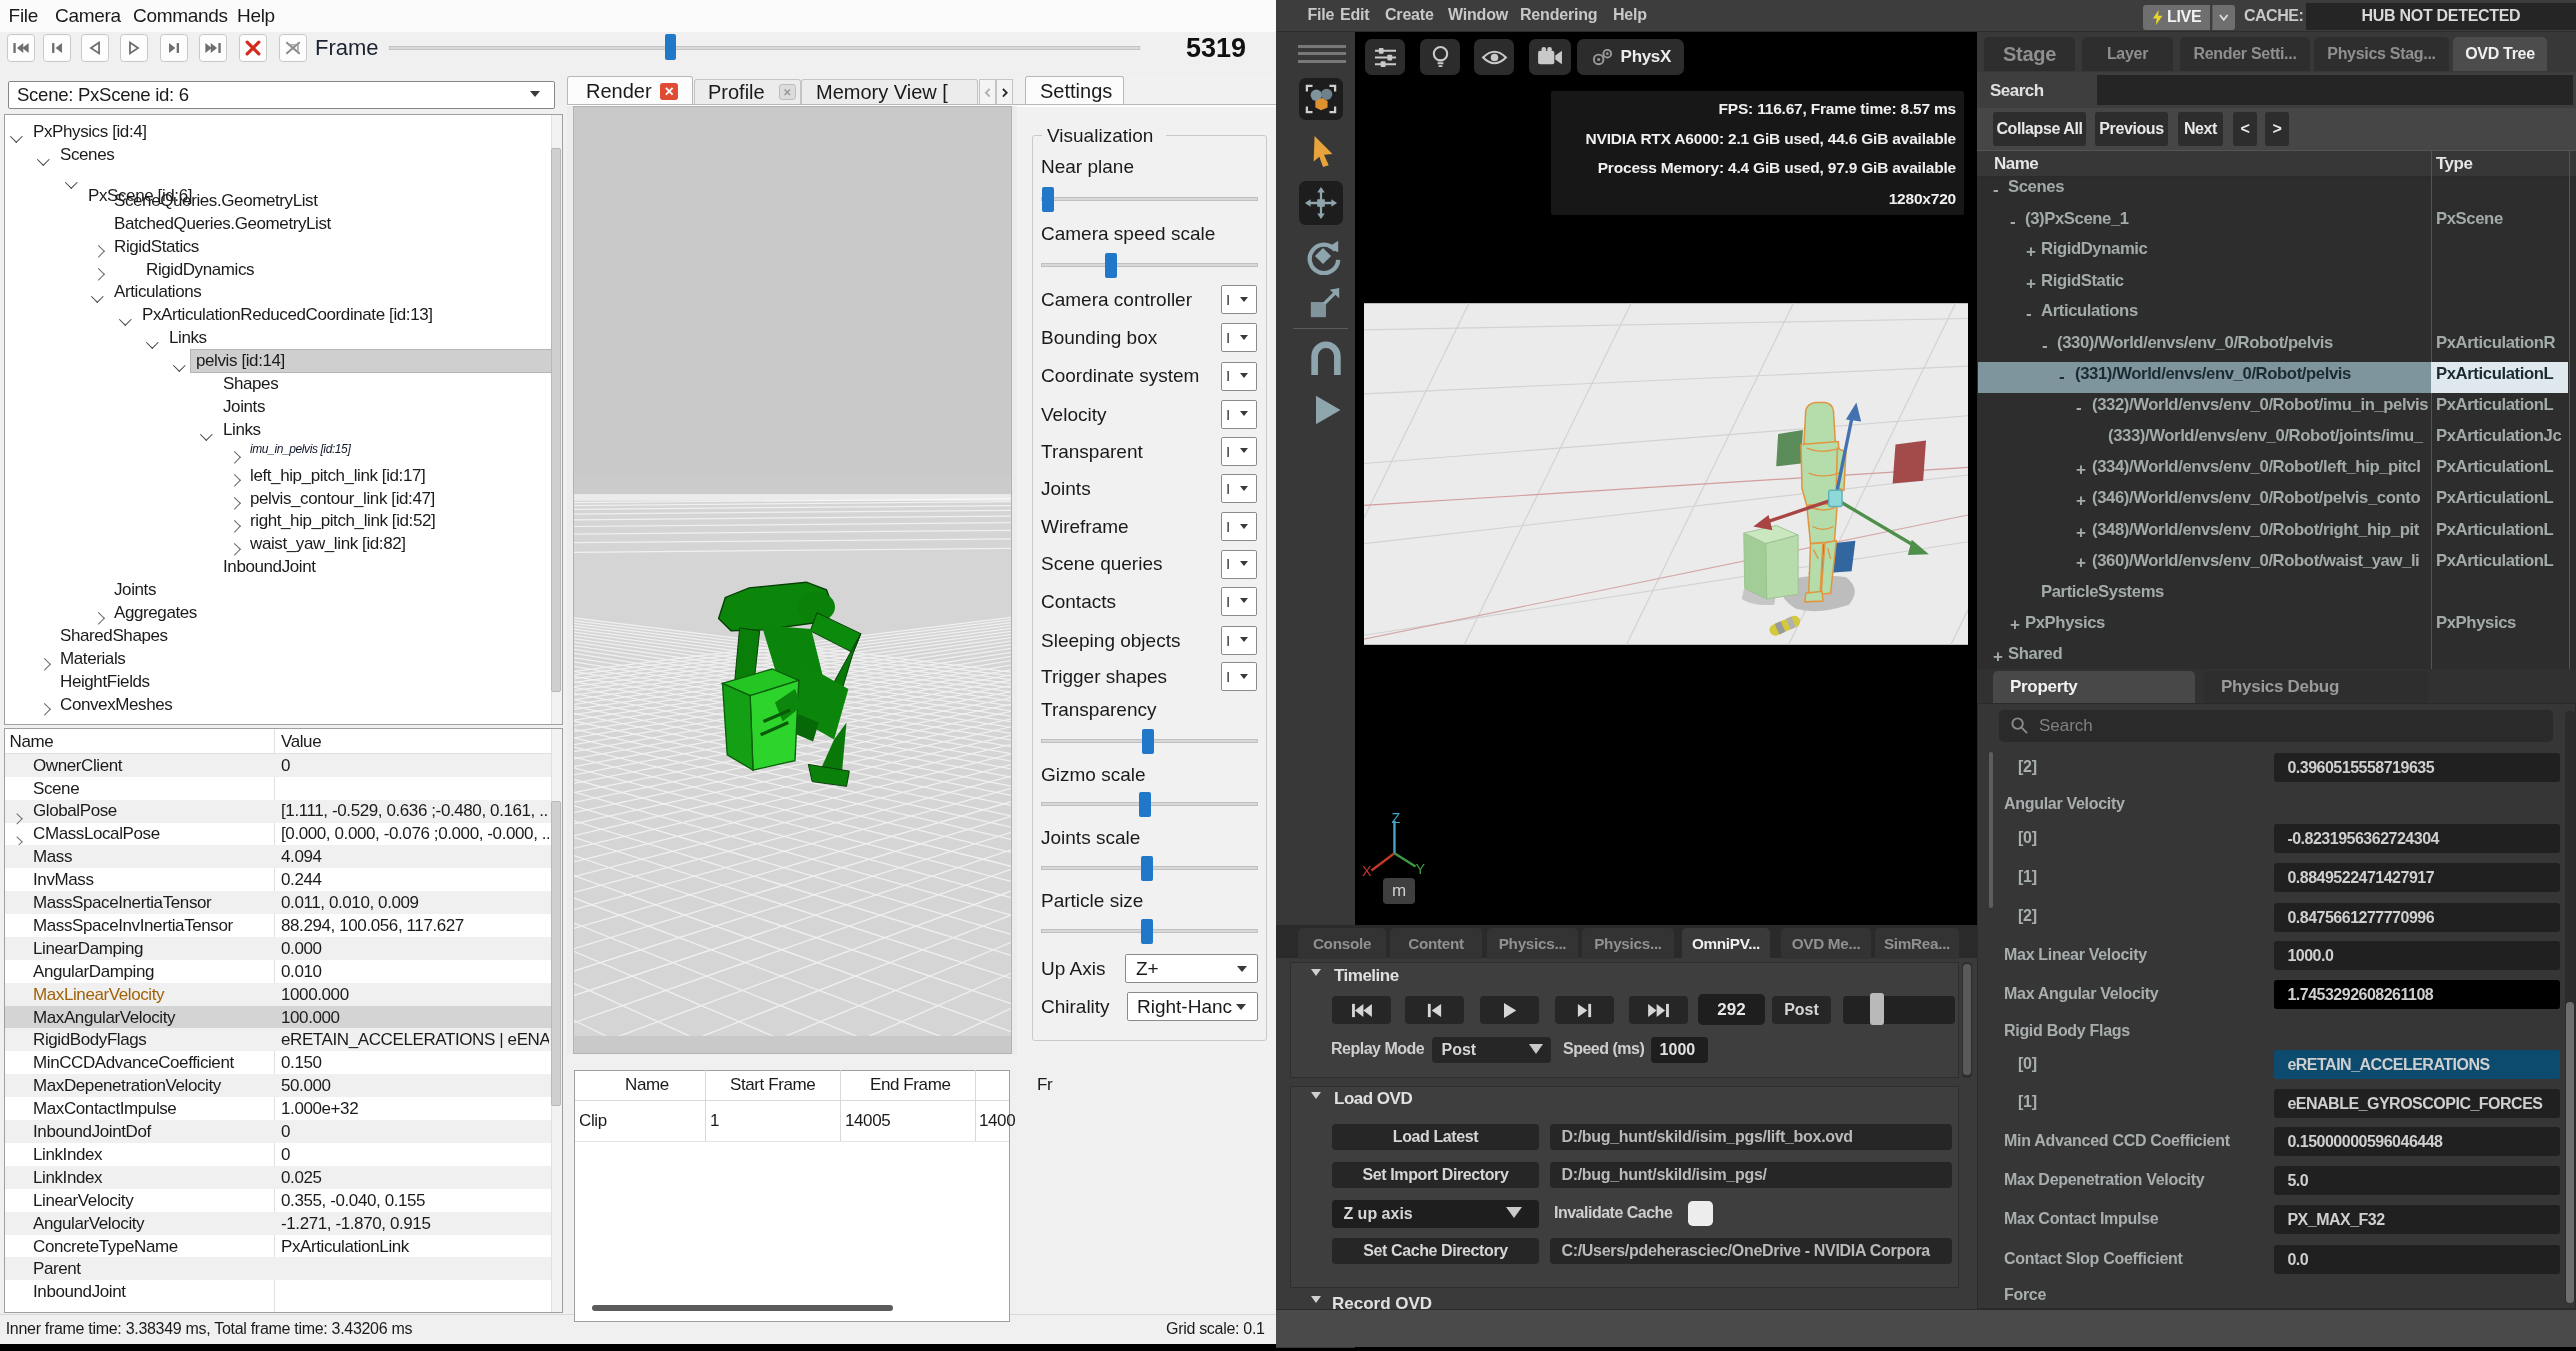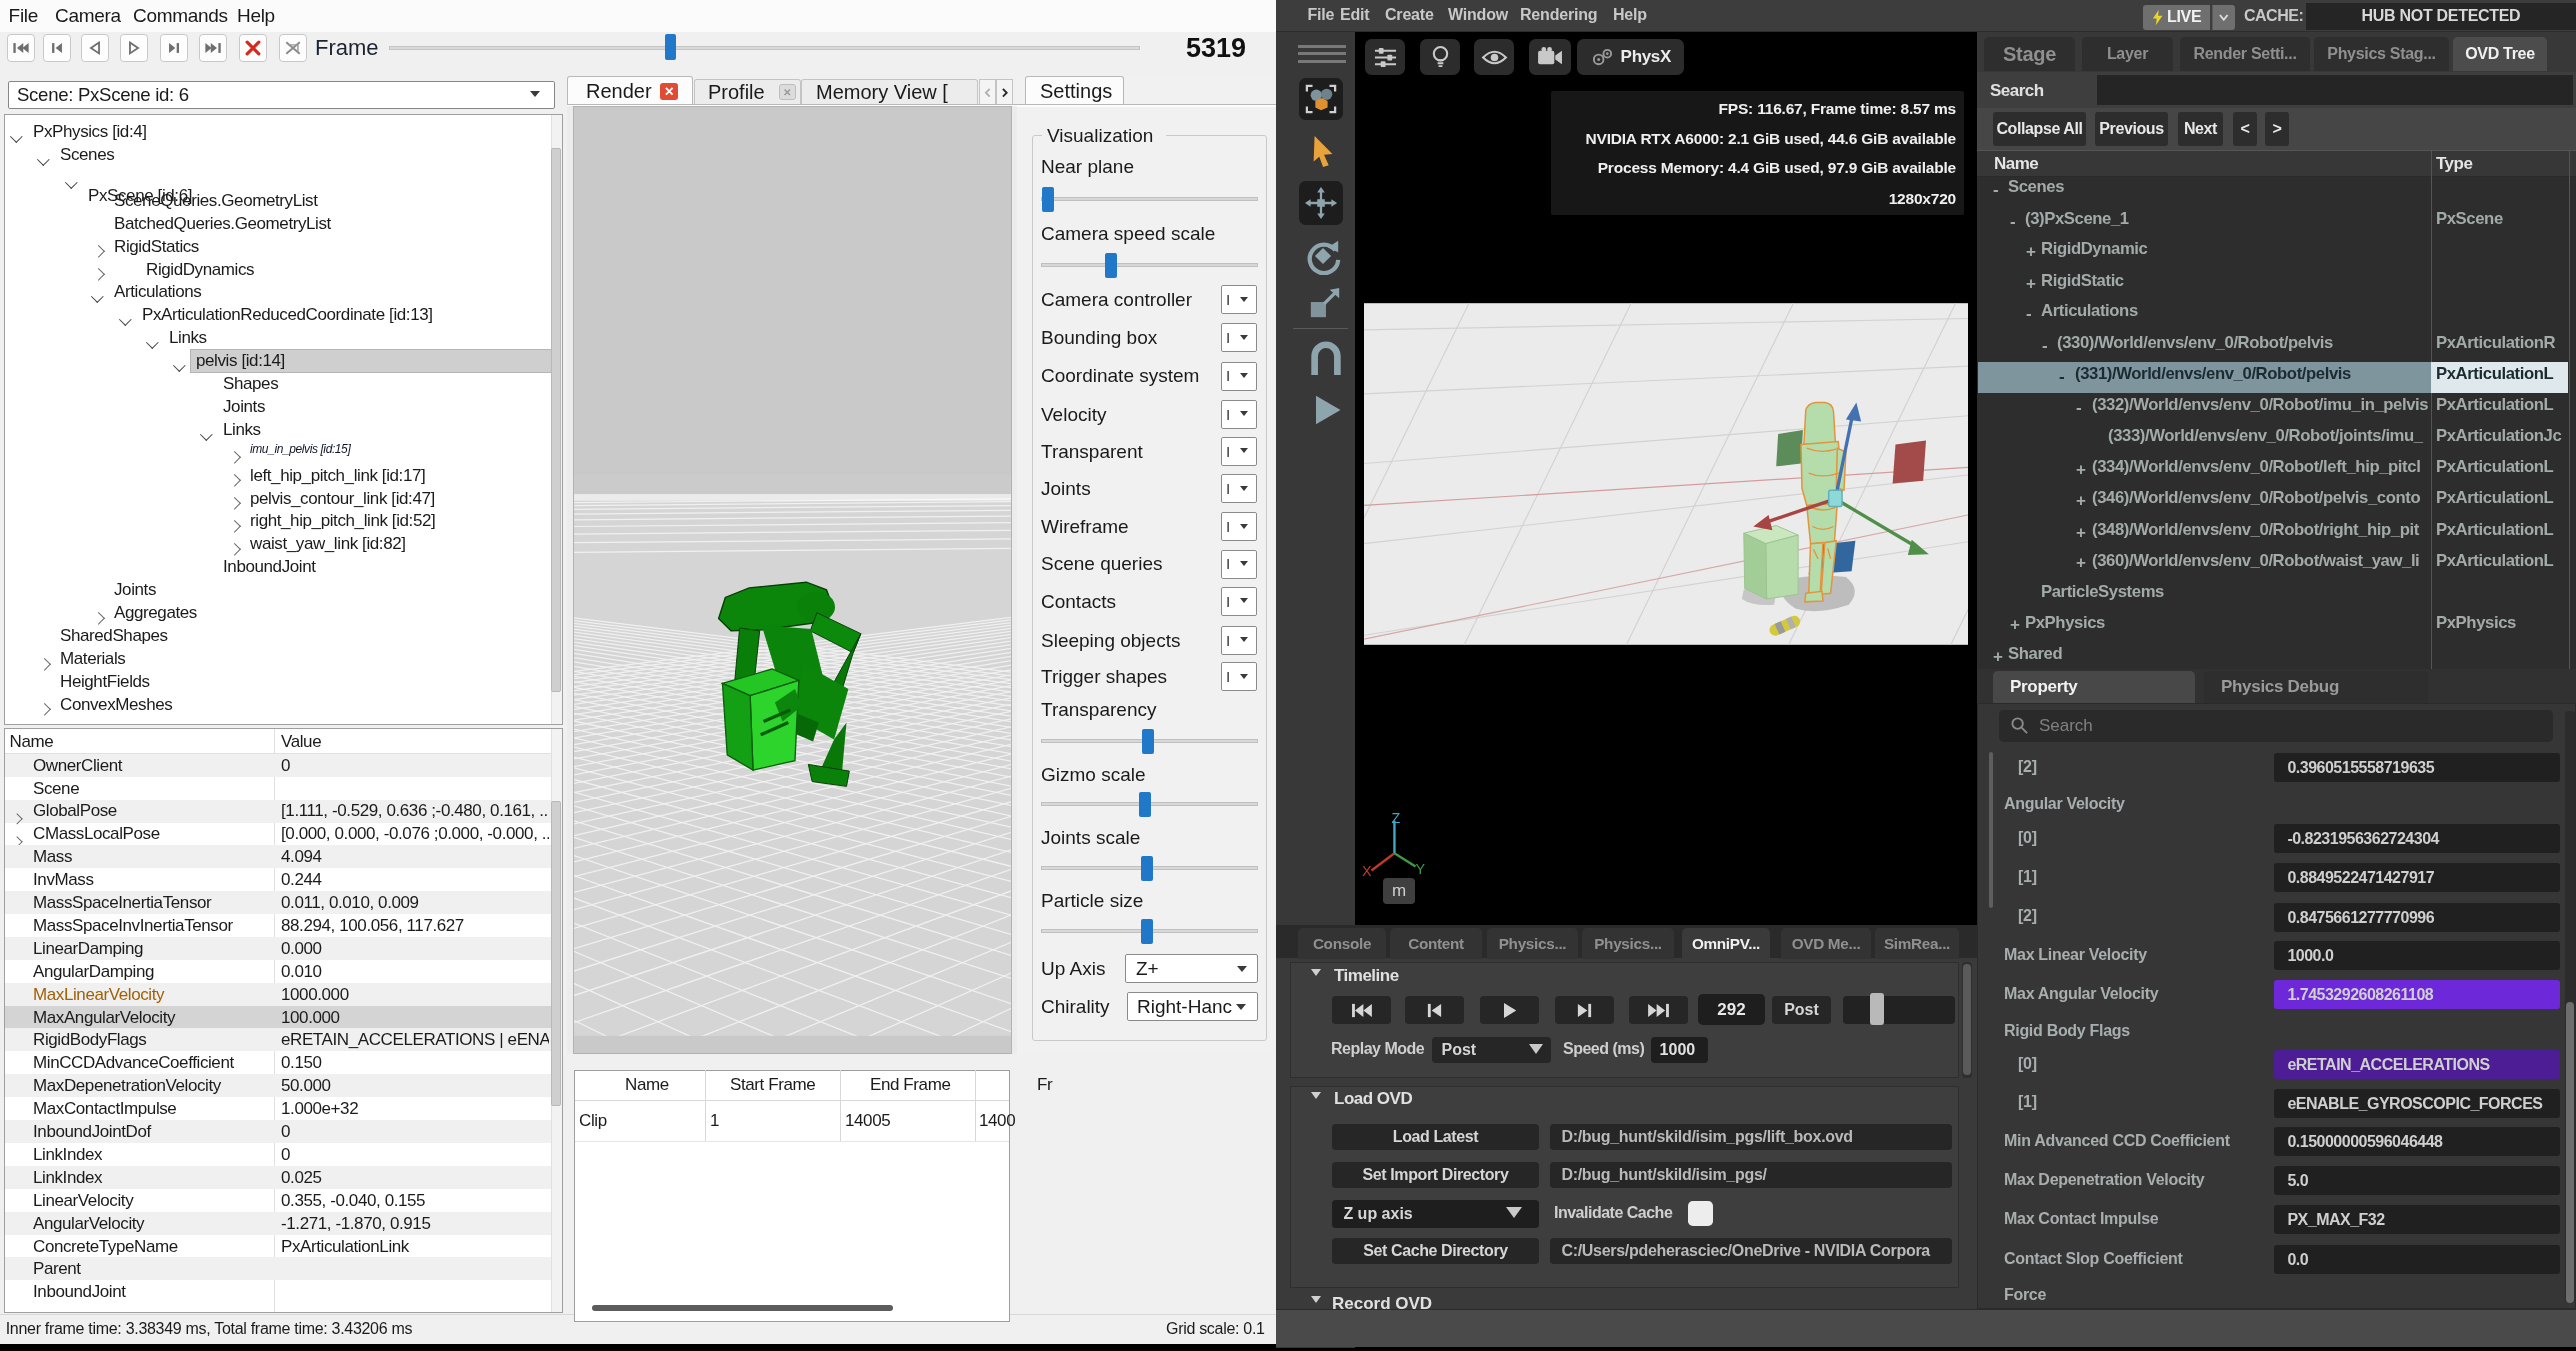--- a/index.html
+++ b/index.html
@@ -852,26 +852,26 @@
     </div>
 <div class="a" style="left:742px;top:906px;font-size:16px;color:#a8aeae;font-weight:700;white-space:nowrap;letter-spacing:-0.3px;">[2]</div>
 <div class="a" style="left:998px;top:903px;width:286px;height:29px;background:#202020;border-radius:2.9px;display:flex;align-items:center;overflow:hidden;">
       <span style="color:#cfcfcf;font-weight:700;font-size:16px;letter-spacing:-0.5px;white-space:nowrap;margin-left:13.4px;">0.8475661277770996</span>
     </div>
 <div class="a" style="left:728px;top:945px;font-size:16px;color:#a8aeae;font-weight:700;white-space:nowrap;letter-spacing:-0.3px;">Max Linear Velocity</div>
 <div class="a" style="left:998px;top:941px;width:286px;height:29px;background:#202020;border-radius:2.9px;display:flex;align-items:center;overflow:hidden;">
       <span style="color:#cfcfcf;font-weight:700;font-size:16px;letter-spacing:-0.5px;white-space:nowrap;margin-left:13.4px;">1000.0</span>
     </div>
 <div class="a" style="left:728px;top:984px;font-size:16px;color:#a8aeae;font-weight:700;white-space:nowrap;letter-spacing:-0.3px;">Max Angular Velocity</div>
-<div class="a" style="left:998px;top:980px;width:286px;height:29px;background:#6d28d9;border-radius:2.9px;display:flex;align-items:center;overflow:hidden;">
+<div class="a" style="left:998px;top:980px;width:286px;height:29px;background:#000000;border-radius:2.9px;display:flex;align-items:center;overflow:hidden;">
       <span style="color:#cfcfcf;font-weight:700;font-size:16px;letter-spacing:-0.5px;white-space:nowrap;margin-left:13.4px;">1.7453292608261108</span>
     </div>
 <div class="a" style="left:728px;top:1021px;font-size:16px;color:#a8aeae;font-weight:700;white-space:nowrap;letter-spacing:-0.3px;">Rigid Body Flags</div>
 <div class="a" style="left:742px;top:1054px;font-size:16px;color:#a8aeae;font-weight:700;white-space:nowrap;letter-spacing:-0.3px;">[0]</div>
-<div class="a" style="left:998px;top:1050px;width:286px;height:29px;background:#4c1d95;border-radius:2.9px;display:flex;align-items:center;overflow:hidden;">
+<div class="a" style="left:998px;top:1050px;width:286px;height:29px;background:#0c4a6e;border-radius:2.9px;display:flex;align-items:center;overflow:hidden;">
       <span style="color:#cfcfcf;font-weight:700;font-size:16px;letter-spacing:-0.5px;white-space:nowrap;margin-left:13.4px;">eRETAIN_ACCELERATIONS</span>
     </div>
 <div class="a" style="left:742px;top:1092px;font-size:16px;color:#a8aeae;font-weight:700;white-space:nowrap;letter-spacing:-0.3px;">[1]</div>
 <div class="a" style="left:998px;top:1089px;width:286px;height:29px;background:#202020;border-radius:2.9px;display:flex;align-items:center;overflow:hidden;">
       <span style="color:#cfcfcf;font-weight:700;font-size:16px;letter-spacing:-0.5px;white-space:nowrap;margin-left:13.4px;">eENABLE_GYROSCOPIC_FORCES</span>
     </div>
 <div class="a" style="left:728px;top:1131px;font-size:16px;color:#a8aeae;font-weight:700;white-space:nowrap;letter-spacing:-0.3px;">Min Advanced CCD Coefficient</div>
 <div class="a" style="left:998px;top:1127px;width:286px;height:29px;background:#202020;border-radius:2.9px;display:flex;align-items:center;overflow:hidden;">
       <span style="color:#cfcfcf;font-weight:700;font-size:16px;letter-spacing:-0.5px;white-space:nowrap;margin-left:13.4px;">0.15000000596046448</span>
     </div>

